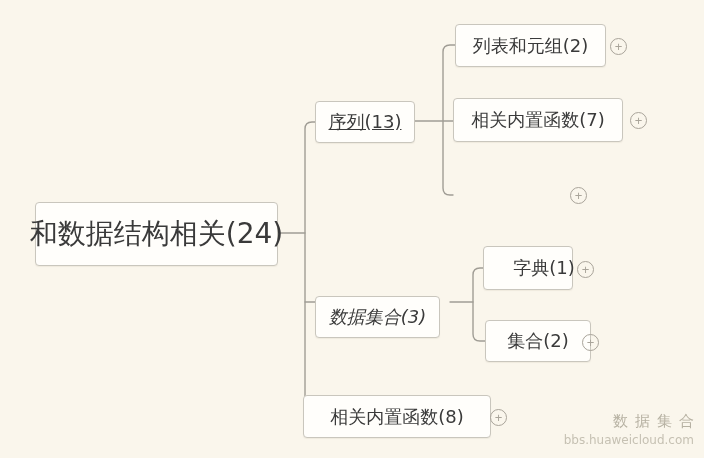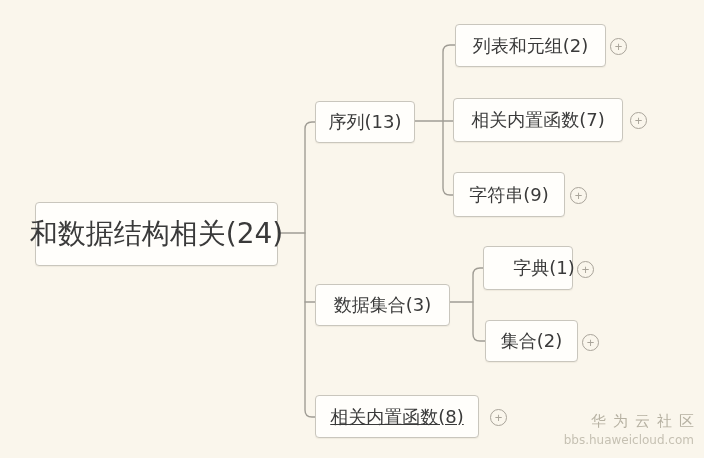--- a/index.html
+++ b/index.html
@@ -37,28 +37,28 @@
     color: #3a3a3a;
     font-size: 18px;
     white-space: nowrap;
     box-shadow: 0 1px 1px rgba(180,170,150,0.15);
     cursor: default;
   }
   .node-root {
     left: 35px;  top: 202px;  width: 243px; height: 64px;
     font-size: 28px;
   }
-  .node-seq      { left: 315px; top: 101px; width: 100px; height: 42px; }
-  .node-dataset  { left: 315px; top: 284px; width: 135px; height: 42px; }
-  .node-builtin8 { left: 315px; top: 395px; width: 164px; height: 43px; text-decoration: underline; }
+  .node-seq      { left: 315px; top: 101px; width: 100px; height: 42px; text-decoration: underline; }
+  .node-dataset  { left: 315px; top: 296px; width: 125px; height: 42px; font-style: italic; }
+  .node-builtin8 { left: 303px; top: 395px; width: 188px; height: 43px; }
   .node-listtuple{ left: 455px; top: 24px;  width: 151px; height: 43px; }
   .node-builtin2 { left: 453px; top: 98px;  width: 170px; height: 44px; }
   .node-string9  { left: 453px; top: 172px; width: 112px; height: 45px; }
   .node-dict1    { left: 483px; top: 246px; width: 90px;  height: 44px; padding-left: 32px; }
-  .node-set2     { left: 485px; top: 320px; width: 93px;  height: 42px; }
+  .node-set2     { left: 485px; top: 320px; width: 106px;  height: 42px; }
   .plus {
     position: absolute;
     box-sizing: border-box;
     width: 17px;
     height: 17px;
     border: 1px solid #a9a49a;
     border-radius: 50%;
     color: #a9a49a;
     font-size: 13px;
     line-height: 14px;
@@ -119,35 +119,34 @@
   </svg>
 
   <div class="node node-root">和数据结构相关(24)</div>
 
   <div class="node node-seq">序列(13)</div>
 
   <div class="node node-listtuple">列表和元组(2)</div>
 
   <div class="node node-builtin2">相关内置函数(7)</div>
 
-  <div class="node node-string9">字符串(9)</div>
 
   <div class="node node-dataset">数据集合(3)</div>
 
   <div class="node node-dict1">字典(1)</div>
 
   <div class="node node-set2">集合(2)</div>
 
   <div class="node node-builtin8">相关内置函数(8)</div>
 
   <button class="plus plus-listtuple">+</button>
   <button class="plus plus-builtin2">+</button>
   <button class="plus plus-string9">+</button>
   <button class="plus plus-dict1">+</button>
   <button class="plus plus-set2">+</button>
   <button class="plus plus-builtin8">+</button>
 
   <div class="watermark">
-    <div class="watermark-title">华为云社区</div>
+    <div class="watermark-title">数据集合</div>
     <div class="watermark-sub">bbs.huaweicloud.com</div>
   </div>
 
 </div>
 
 </body></html>

